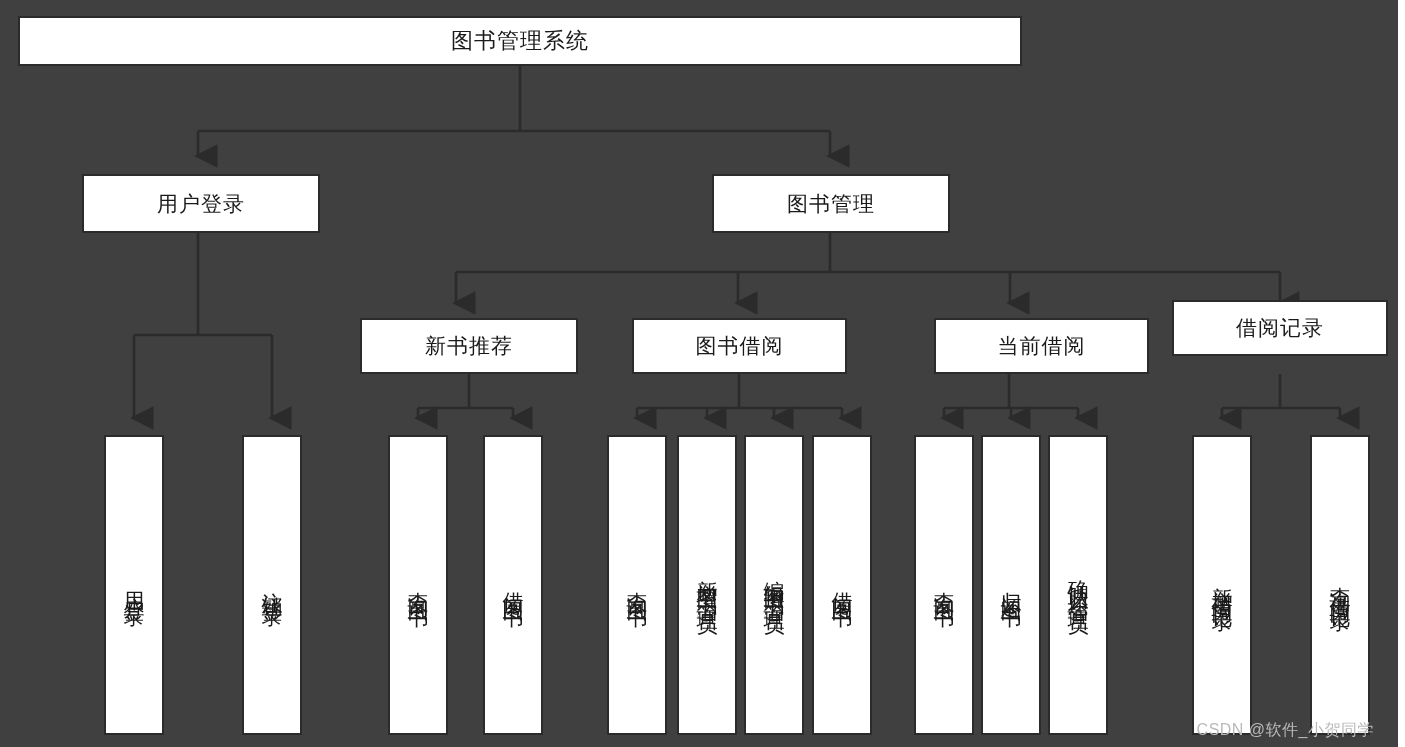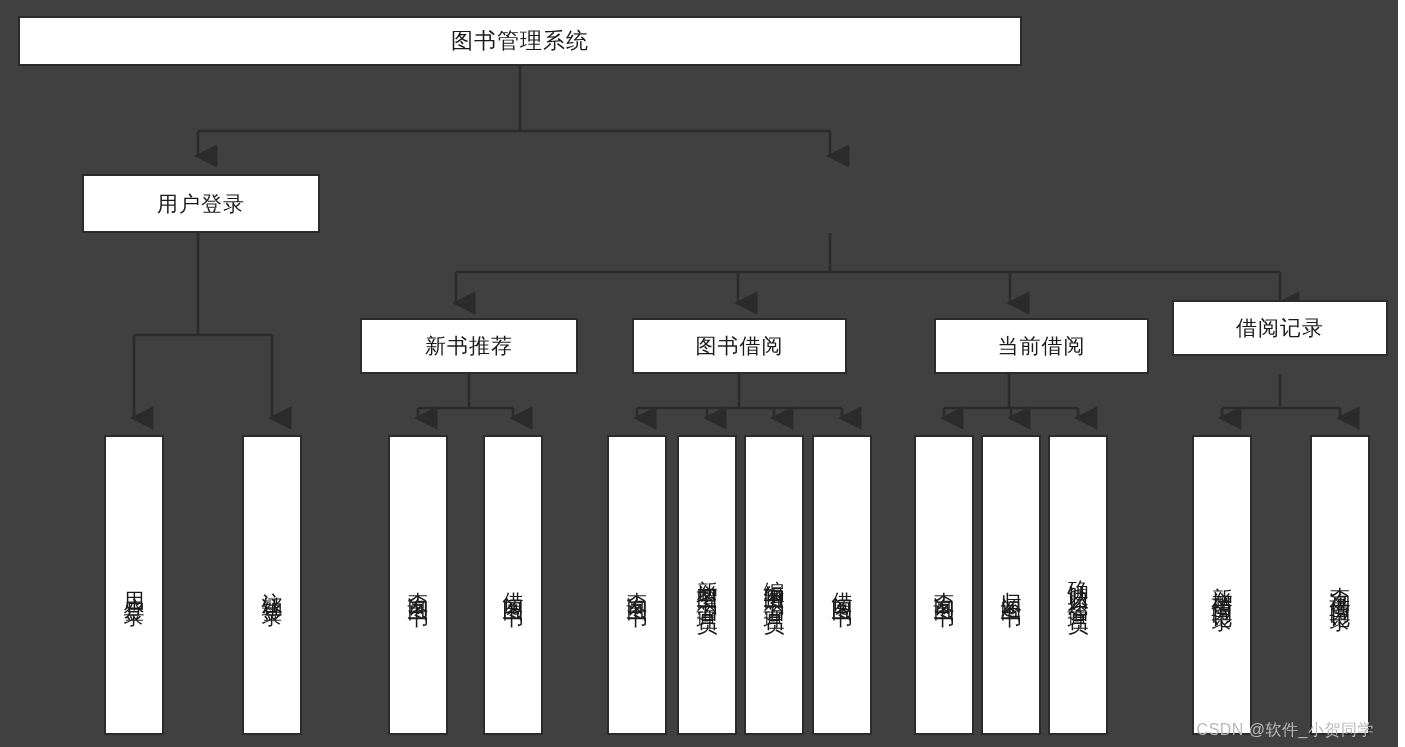--- a/index.html
+++ b/index.html
@@ -115,20 +115,21 @@
       <path d="M1280,374 L1280,408"></path>
       <path d="M1222,408 L1340,408"></path>
       <path d="M1222,408 L1222,418" marker-end="url(#arrow)"></path>
       <path d="M1340,408 L1340,418" marker-end="url(#arrow)"></path>
     </g>
   </svg>
 
   <div class="node horiz root" style="left:18px; top:16px; width:1004px; height:50px;">图书管理系统</div>
 
   <div class="node horiz" style="left:82px; top:174px; width:238px; height:59px;">用户登录</div>
+  <div class="node horiz" style="left:712px; top:174px; width:238px; height:59px;">图书管理</div>
 
   <div class="node horiz" style="left:632px; top:318px; width:215px; height:56px;">图书借阅</div>
   <div class="node horiz" style="left:360px; top:318px; width:218px; height:56px;">新书推荐</div>
   <div class="node horiz" style="left:934px; top:318px; width:215px; height:56px;">当前借阅</div>
   <div class="node horiz" style="left:1172px; top:300px; width:216px; height:56px;">借阅记录</div>
 
   <div class="node vert" style="left:104px; top:435px; width:60px; height:300px;">用户登录</div>
   <div class="node vert" style="left:242px; top:435px; width:60px; height:300px;">注销登录</div>
 
   <div class="node vert" style="left:388px; top:435px; width:60px; height:300px;">查询图书</div>

